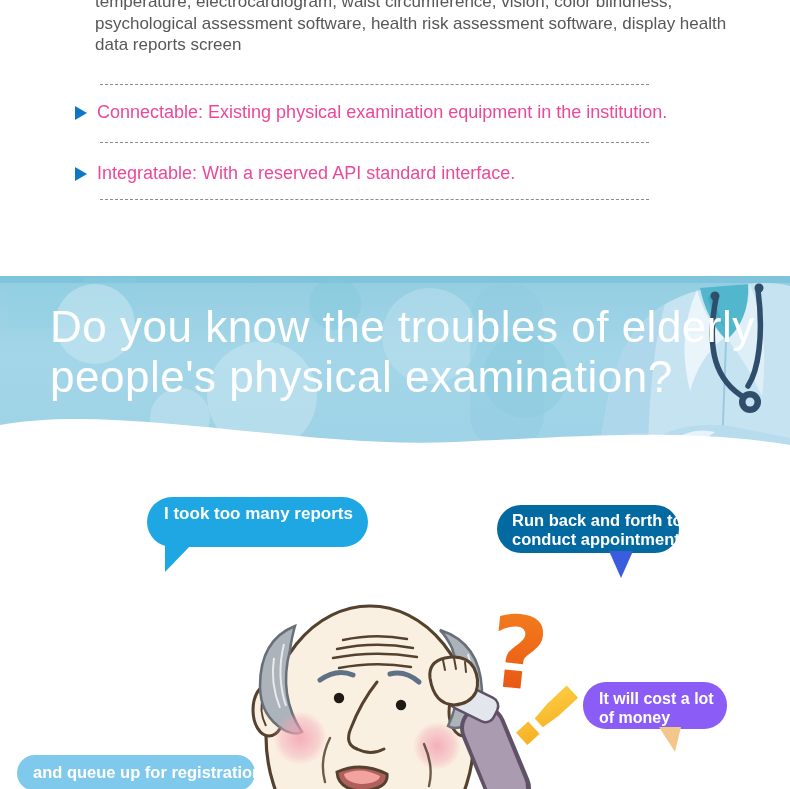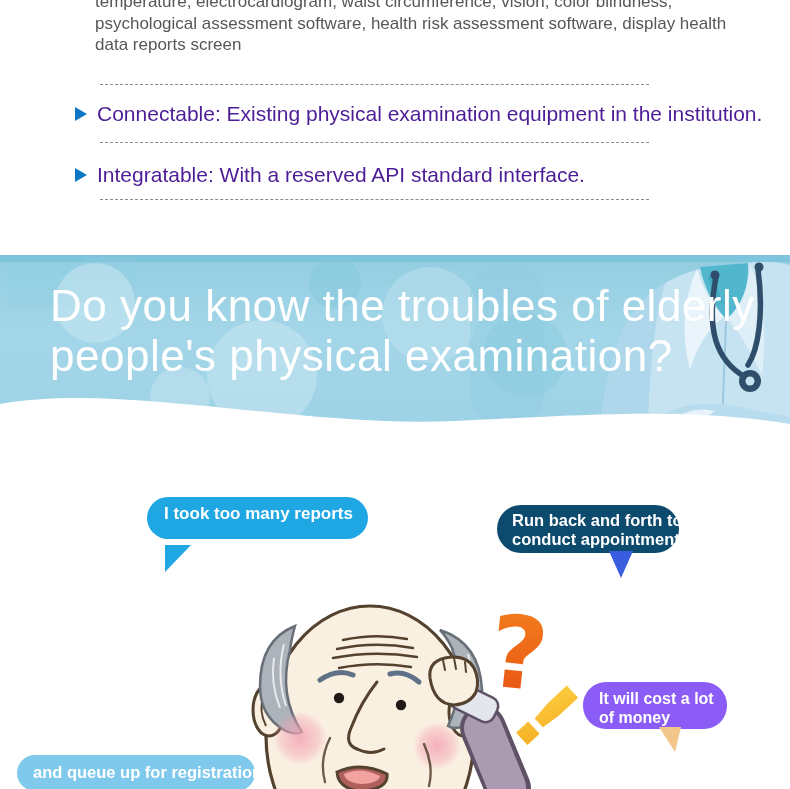--- a/index.html
+++ b/index.html
@@ -13,52 +13,52 @@
     font-size:17px;line-height:21.5px;color:#575757;
   }
   .intro span{display:block;white-space:nowrap;}
   .sep{
     position:absolute;left:100px;width:549px;height:0;
     border-top:1px dashed #8a8a8a;
   }
   .sep1{top:84px}.sep2{top:142px}.sep3{top:199px}
   .feature-row{
     position:absolute;left:75px;display:flex;align-items:center;
-    font-size:21px;color:#4c1d95;text-align:center;
+    font-size:18px;color:#ec4899;text-align:center;
   }
   .row1{top:102px}.row2{top:163px}
   .tri{
     width:0;height:0;flex:0 0 auto;margin-right:10px;
     border-left:12px solid #0c78c5;
     border-top:7px solid transparent;
     border-bottom:7px solid transparent;
   }
   
-  .banner{position:absolute;left:0;top:255px;width:790px;height:173px;}
+  .banner{position:absolute;left:0;top:276px;width:790px;height:173px;}
   .banner svg{position:absolute;left:0;top:0;display:block;}
   .banner-title{
     position:absolute;left:50px;top:26px;z-index:2;
     color:#fff;font-size:44px;line-height:50px;font-weight:400;letter-spacing:.5px;
   }
   .banner-title span{display:block;white-space:nowrap;}
   
   .bubble{
     position:absolute;color:#fff;font-weight:700;z-index:3;
   }
   .bubble .body{border-radius:25px;}
   .bubble span{display:block;white-space:nowrap;}
   .tail{position:absolute;width:0;height:0;}
   .bubble-reports{left:147px;top:497px;font-size:17px;line-height:19px;}
-  .bubble-reports .body{width:221px;height:42px;background:#1fa7e3;padding:7px 0 0 17px;box-sizing:border-box;}
+  .bubble-reports .body{width:221px;height:50px;background:#1fa7e3;padding:7px 0 0 17px;box-sizing:border-box;}
   .bubble-reports .tail{
     left:18px;top:48px;
     border-top:27px solid #1fa7e3;border-right:26px solid transparent;
   }
   .bubble-inspections{left:497px;top:505px;font-size:16.5px;line-height:19px;}
-  .bubble-inspections .body{width:182px;height:48px;background:#0c4a6e;padding:6px 0 0 15px;box-sizing:border-box;border-radius:24px;}
+  .bubble-inspections .body{width:182px;height:48px;background:#0369a1;padding:6px 0 0 15px;box-sizing:border-box;border-radius:24px;}
   .bubble-inspections .tail{
     left:112px;top:46px;
     border-top:27px solid #3a5cdf;border-left:12px solid transparent;border-right:12px solid transparent;
   }
   .bubble-money{left:583px;top:682px;font-size:16px;line-height:19px;}
   .bubble-money .body{width:144px;height:47px;background:#8b5cf6;padding:7px 0 0 16px;box-sizing:border-box;border-radius:23px;}
   .bubble-money .tail{
     left:76px;top:45px;
     border-top:25px solid #f3c78c;border-left:16px solid transparent;border-right:6px solid transparent;
   }

